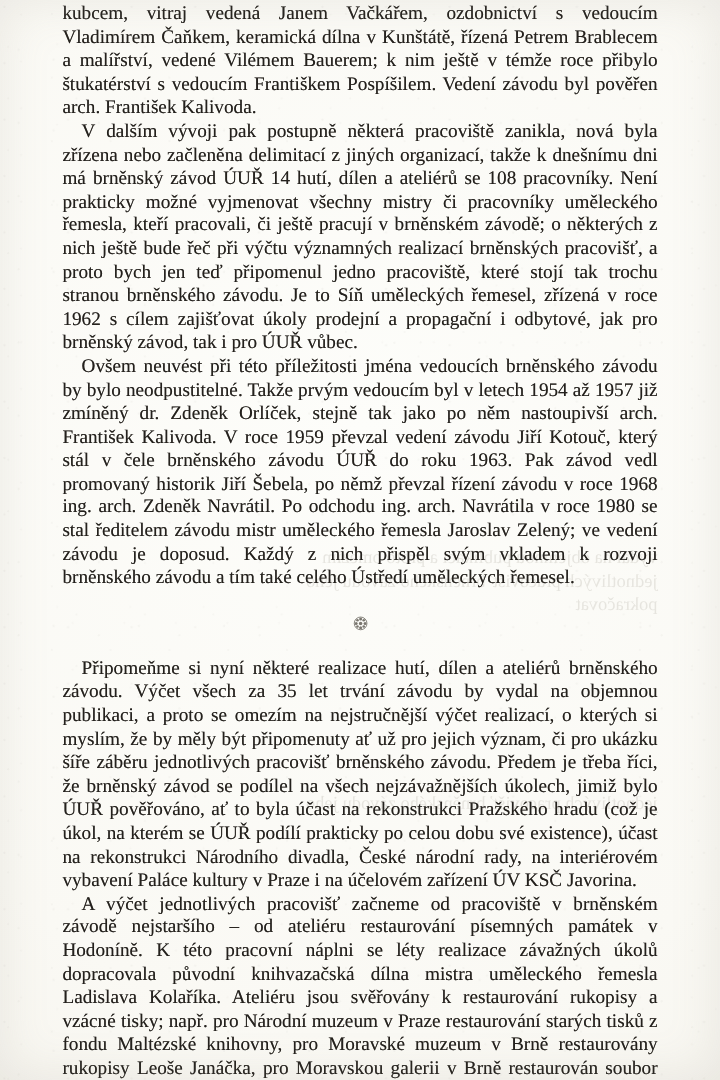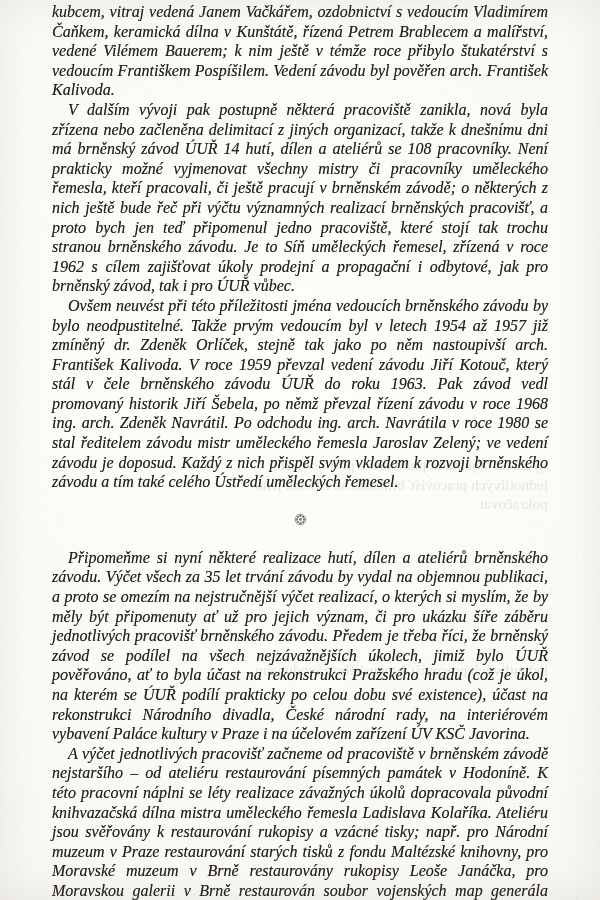--- a/index.html
+++ b/index.html
@@ -66,21 +66,20 @@
     color: #24211d;
     font-size: 16px;
     line-height: 19.6px;
     -webkit-font-smoothing: antialiased;
   }
 
   .para {
     margin: 0;
     text-indent: 16px;
     hyphens: manual;
-    font-style: italic;
   }
   .para.cont { text-indent: 0; }
 
   
   .ornament-row {
     height: 56px;
     display: flex;
     align-items: center;
     justify-content: center;
   }

